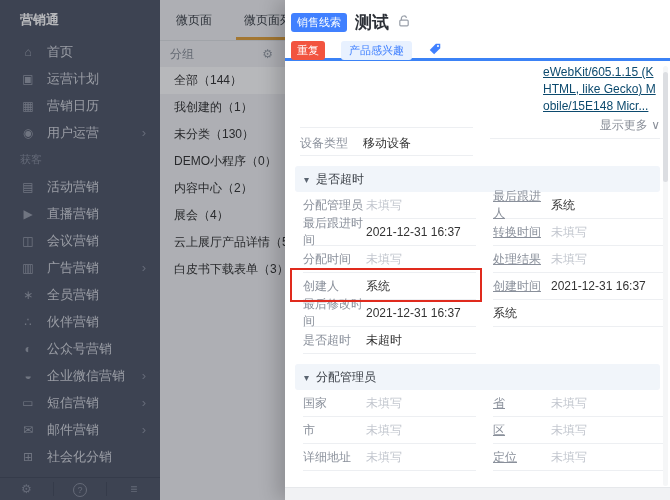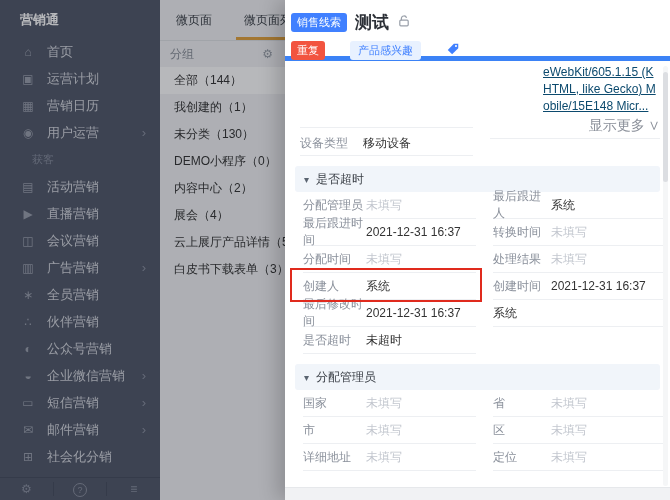--- a/index.html
+++ b/index.html
@@ -6,21 +6,21 @@
   body{width:670px;height:500px;position:relative;overflow:hidden;
        font-family:"Liberation Sans","DejaVu Sans",sans-serif;background:#fff;}
 
   
   .sidebar{position:absolute;left:0;top:0;width:160px;height:500px;background:#515869;}
   .sb-title{height:38px;line-height:40px;padding-left:20px;font-size:13px;font-weight:bold;color:#fff;}
   .sb-item{height:27px;display:flex;align-items:center;padding-left:20px;position:relative;
            font-size:13px;color:#d5d8df;cursor:pointer;}
   .sb-item .ic{width:16px;text-align:center;color:#9aa0ad;font-size:12px;margin-right:11px;}
   .sb-item .chev{position:absolute;right:14px;color:#8a90a0;font-size:13px;}
-  .sb-group{height:27px;line-height:27px;padding-left:32px;font-size:11px;color:#858c9c;}
+  .sb-group{height:27px;line-height:27px;padding-left:20px;font-size:11px;color:#858c9c;}
   .sb-bottom{position:absolute;left:0;right:0;bottom:0;height:22px;border-top:1px solid #464d5d;
              display:flex;align-items:center;}
   .sb-bcell{flex:1;text-align:center;color:#8a90a0;font-size:12px;cursor:pointer;height:14px;line-height:14px;}
   .sb-bcell + .sb-bcell{border-left:1px solid #464d5d;}
   .help-circle{display:inline-block;width:12px;height:12px;line-height:12px;border:1px solid #8a90a0;
                border-radius:50%;font-size:9px;}
 
   
   .panel{position:absolute;left:160px;top:0;width:125px;height:500px;background:#f2f3f5;}
   .tabs{height:40px;display:flex;align-items:center;border-bottom:1px solid #e0e2e6;}
@@ -33,51 +33,51 @@
   .grp-item{height:27px;line-height:27px;padding-left:14px;font-size:12px;color:#333;
             white-space:nowrap;overflow:hidden;cursor:pointer;}
   .grp-item.selected{background:#ffffff;}
 
   
   .overlay{position:absolute;left:0;top:0;width:285px;height:500px;background:rgba(15,20,30,0.30);z-index:5;}
 
   
   .drawer{position:absolute;left:285px;top:0;width:385px;height:500px;background:#fff;z-index:10;
           box-shadow:-8px 0 18px rgba(0,0,0,0.18);}
-  .dw-header{height:61px;border-bottom:5px solid #3b82f6;padding-left:6px;box-sizing:border-box;padding-top:11px;}
+  .dw-header{height:61px;border-bottom:3px solid #3b82f6;padding-left:6px;box-sizing:border-box;padding-top:11px;}
   .dw-row1{display:flex;align-items:center;gap:8px;}
   .entity-tag{background:#4080ff;color:#fff;font-size:11px;padding:2px 6px;border-radius:3px;}
   .dw-title{font-size:17px;color:#2b2f36;font-weight:600;}
-  .dw-row2{display:flex;align-items:center;gap:25px;margin-top:7px;}
+  .dw-row2{display:flex;align-items:center;gap:16px;margin-top:7px;}
   .tag-danger{background:#f2543f;color:#fff;font-size:11px;padding:2px 6px;border-radius:3px;}
   .tag-info{background:#e8f1ff;color:#4080ff;font-size:11px;padding:2px 8px;border-radius:3px;}
 
   .dw-body{position:relative;height:427px;}
   .scroll-top{height:95px;position:relative;}
   .ua-block{position:absolute;left:258px;top:3px;width:117px;font-size:12px;color:#0c4a6e;
             line-height:17px;word-break:break-all;text-decoration:underline;}
-  .show-more{position:absolute;left:258px;top:56px;width:117px;text-align:right;font-size:14px;
-             color:#8a8f99;cursor:pointer;font-family:Liberation Serif, serif;}
+  .show-more{position:absolute;left:258px;top:56px;width:117px;text-align:right;font-size:12px;
+             color:#8a8f99;cursor:pointer;}
   .div-r{position:absolute;left:205px;width:170px;top:77px;height:1px;background:#edeff2;}
   .div-l{position:absolute;left:15px;width:173px;top:66px;height:1px;background:#edeff2;}
   .dev-label{position:absolute;left:15px;top:74px;font-size:12px;color:#8a909b;}
   .dev-value{position:absolute;left:78px;top:74px;font-size:12px;color:#333;}
   .div-l2{position:absolute;left:15px;width:173px;top:94px;height:1px;background:#edeff2;}
 
   .section-bar{margin:10px 10px 0 10px;height:26px;background:#f1f5fa;border-radius:3px;
                display:flex;align-items:center;padding-left:9px;font-size:12px;color:#3a3f46;cursor:pointer;}
   .section-bar .tri{color:#5a6470;font-size:10px;margin-right:7px;}
   .section-bar + .frow, .section-bar ~ .frow{}
   .frow{display:flex;height:27px;}
   .fcell{position:relative;width:173px;margin-left:18px;display:flex;align-items:center;
          border-bottom:1px solid #edeff2;font-size:12px;box-sizing:border-box;}
   .fcell.right{margin-left:17px;width:170px;}
   .fcell.none{border-bottom:none;}
   .flabel{width:63px;color:#8a909b;flex-shrink:0;}
-  .fcell.right .flabel{width:58px;}
+  .fcell.right .flabel{width:58px;text-decoration:underline;}
   .fvalue{color:#333;white-space:nowrap;text-align:right;}
   .fvalue.empty{color:#c3c7cf;}
   .fcell.highlighted::after{content:"";position:absolute;left:-13px;right:-6px;top:-5px;bottom:-3px;
                             border:2px solid #e02a1d;z-index:3;pointer-events:none;}
   .dw-footer{position:absolute;left:0;right:0;bottom:0;height:12px;background:#f1f2f4;border-top:1px solid #e6e8eb;}
   .dw-scroll{position:absolute;right:2px;top:66px;width:5px;height:420px;background:#f5f6f7;border-radius:3px;}
   .dw-thumb{position:absolute;right:2px;top:72px;width:5px;height:110px;background:#dcdee2;border-radius:3px;cursor:grab;}
 </style>
 </head>
 <body>

